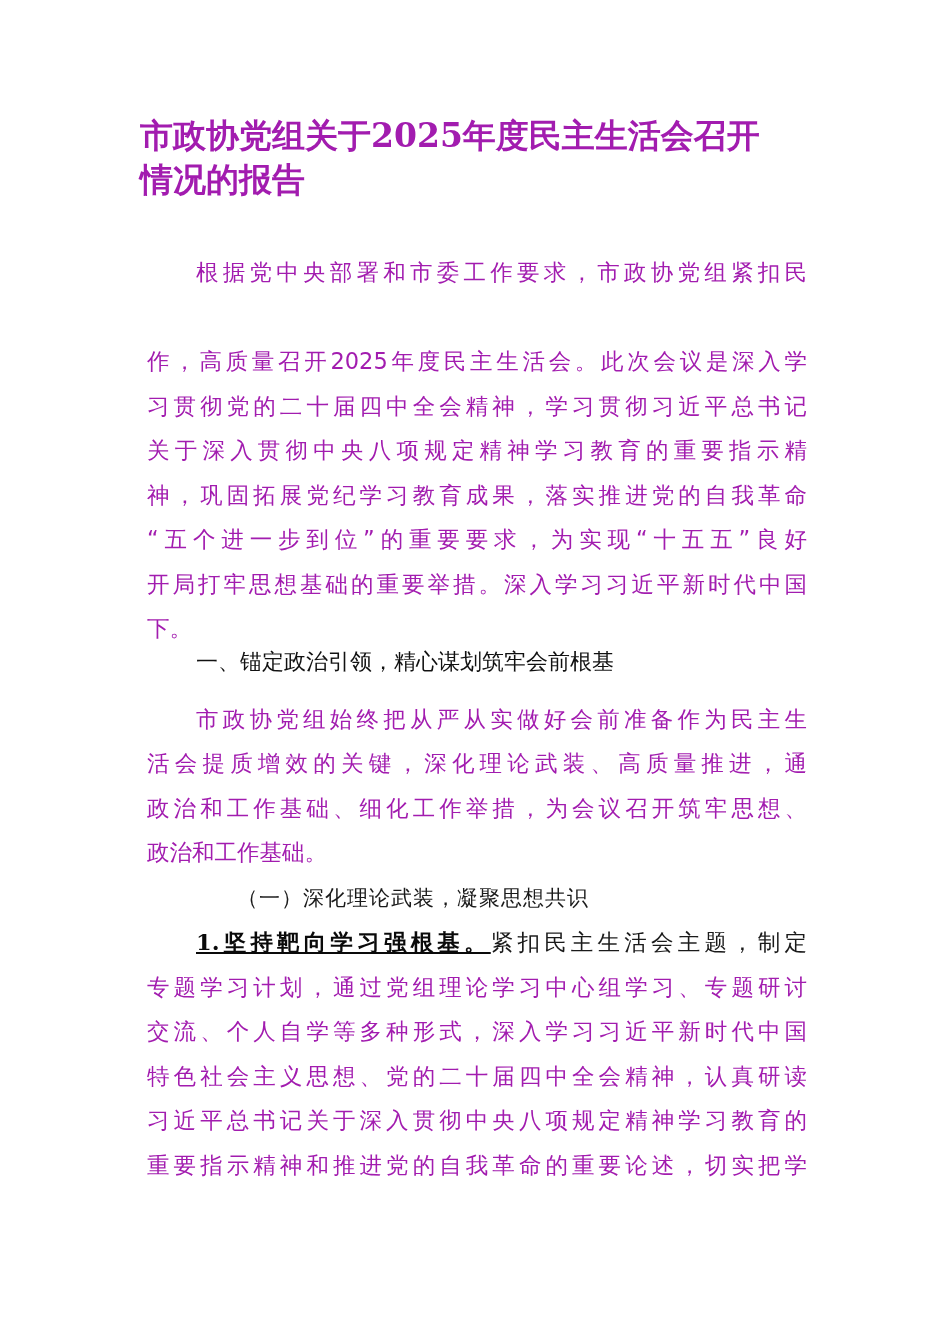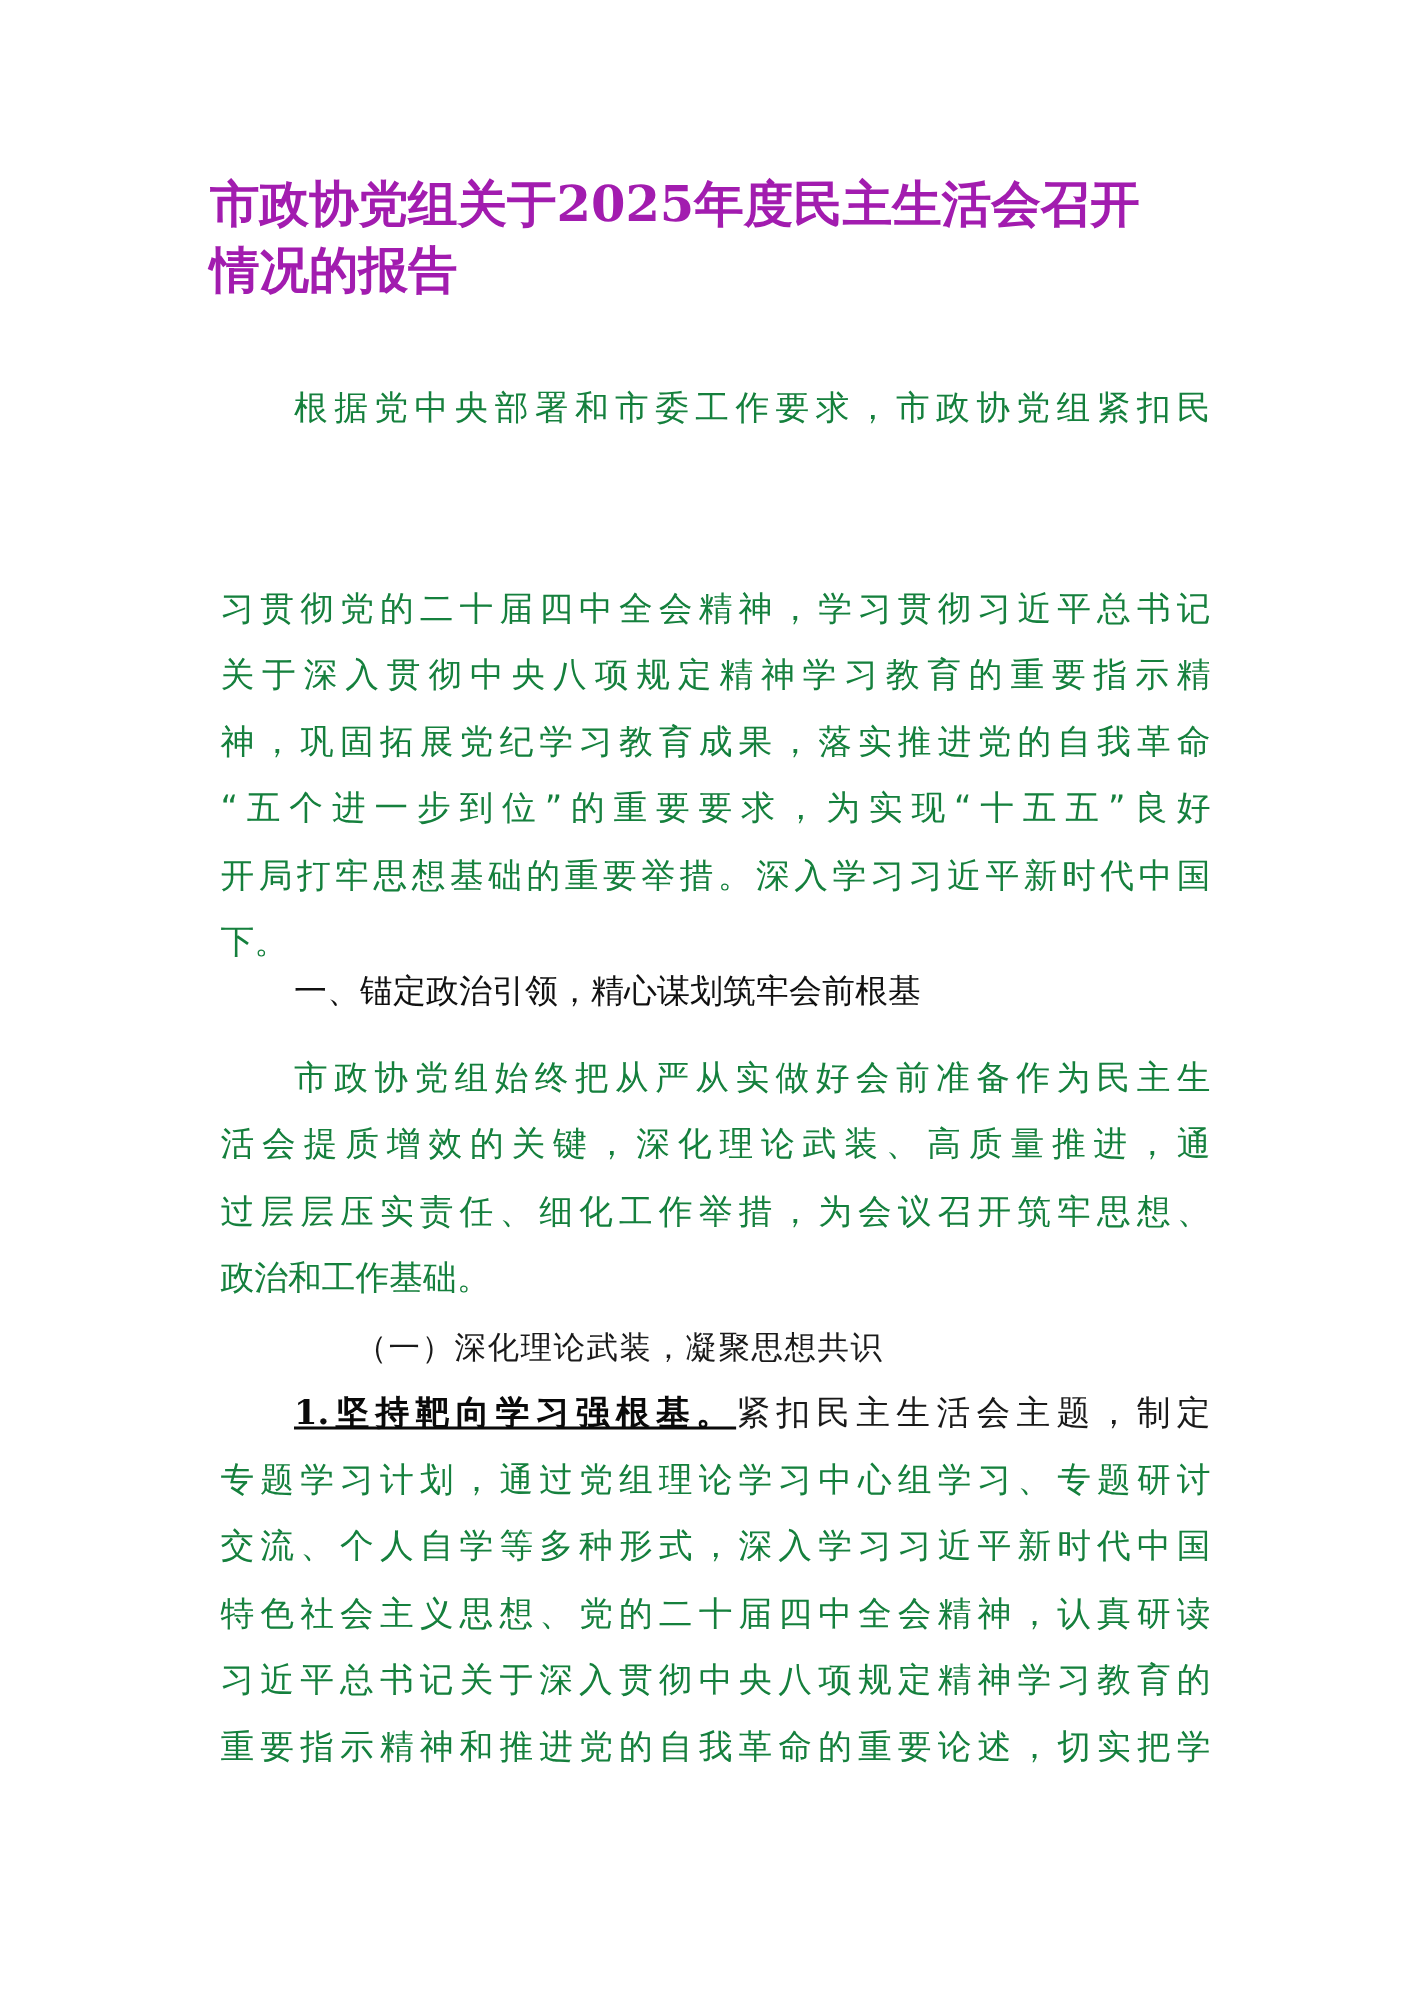--- a/index.html
+++ b/index.html
@@ -38,21 +38,21 @@
     .title.l2 { top: 158px; }
 
     .line {
       position: absolute;
       left: 147px;
       width: 660px;
       height: 44px;
       font-family: "DejaVu Sans", "Liberation Sans", sans-serif;
       font-size: 22.5px;
       line-height: 44px;
-      color: #15803d;
+      color: #a21caf;
       white-space: nowrap;
       text-align: justify;
       text-align-last: justify;
       letter-spacing: 0;
     }
     .line.indent { left: 196px; width: 611px; }
     .line.short { text-align-last: left; }
     .heading1 {
       position: absolute;
       left: 196px;
@@ -94,32 +94,33 @@
   </style>
 </head>
 <body>
 
 <div class="page">
 
   <div class="title l1">市政协党组关于2025年度民主生活会召开</div>
   <div class="title l2">情况的报告</div>
 
   <div class="line indent" style="top:250px;">根据党中央部署和市委工作要求，市政协党组紧扣民</div>
+  <div class="line" style="top:339px;">作，高质量召开2025年度民主生活会。此次会议是深入学</div>
   <div class="line" style="top:384px;">习贯彻党的二十届四中全会精神，学习贯彻习近平总书记</div>
   <div class="line" style="top:428px;">关于深入贯彻中央八项规定精神学习教育的重要指示精</div>
   <div class="line" style="top:473px;">神，巩固拓展党纪学习教育成果，落实推进党的自我革命</div>
   <div class="line" style="top:517px;">“五个进一步到位”的重要要求，为实现“十五五”良好</div>
   <div class="line" style="top:562px;">开局打牢思想基础的重要举措。深入学习习近平新时代中国</div>
   <div class="line short" style="top:606px;">下。</div>
 
   <div class="heading1" style="top:640px;">一、锚定政治引领，精心谋划筑牢会前根基</div>
 
   <div class="line indent" style="top:697px;">市政协党组始终把从严从实做好会前准备作为民主生</div>
   <div class="line" style="top:741px;">活会提质增效的关键，深化理论武装、高质量推进，通</div>
-  <div class="line" style="top:786px;">过层层压实责任、细化工作举措，为会议召开筑牢思想、</div>
+  <div class="line" style="top:786px;">政治和工作基础、细化工作举措，为会议召开筑牢思想、</div>
   <div class="line short" style="top:830px;">政治和工作基础。</div>
 
   <div class="heading2" style="top:876px;">（一）深化理论武装，凝聚思想共识</div>
 
   <div class="para3-first" style="top:920px;"><span class="bold-lead">1.坚持靶向学习强根基。</span><span>紧扣民主生活会主题，制定</span></div>
   <div class="line" style="top:965px;">专题学习计划，通过党组理论学习中心组学习、专题研讨</div>
   <div class="line" style="top:1009px;">交流、个人自学等多种形式，深入学习习近平新时代中国</div>
   <div class="line" style="top:1054px;">特色社会主义思想、党的二十届四中全会精神，认真研读</div>
   <div class="line" style="top:1098px;">习近平总书记关于深入贯彻中央八项规定精神学习教育的</div>
   <div class="line" style="top:1143px;">重要指示精神和推进党的自我革命的重要论述，切实把学</div>

